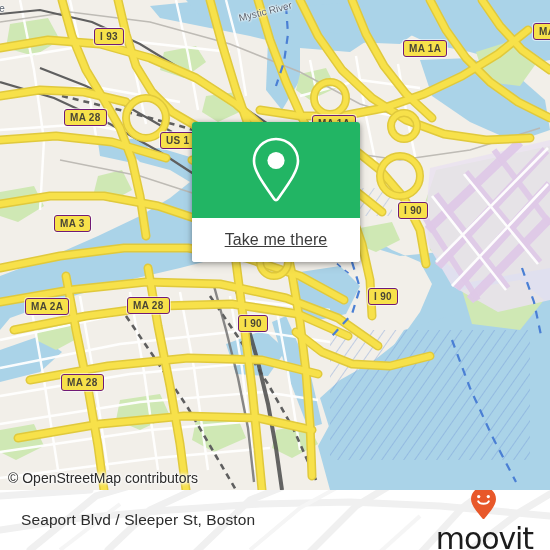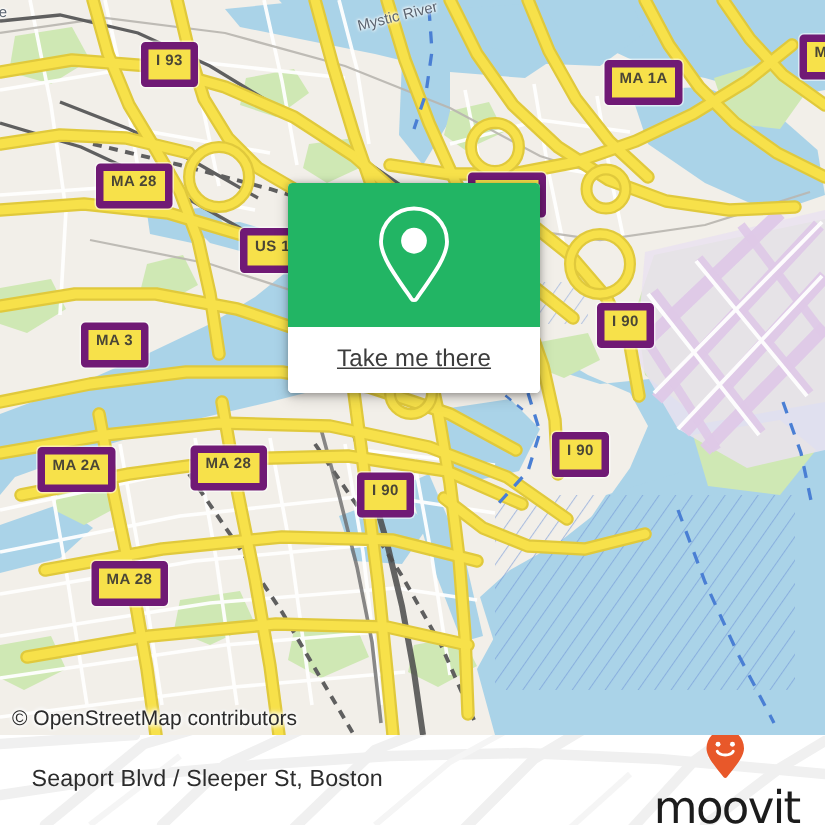--- a/index.html
+++ b/index.html
@@ -36,27 +36,27 @@
     left: 0; top: 0;
     width: 550px;
     height: 490px;
     display: block;
   }
 
   
   .shield {
     position: absolute;
     background: #f7e14a;
-    border: 5px solid #701a75;
+    border: 1px solid #701a75;
     border-radius: 3px;
     color: #4a4636;
     font-size: 10px;
     font-weight: bold;
     line-height: 13px;
-    padding: 1px 5px 6px 5px;
+    padding: 1px 5px 1px 5px;
     letter-spacing: 0.3px;
     white-space: nowrap;
     font-family: "Liberation Sans", sans-serif;
     box-shadow: 0 0 0 1px rgba(255,255,255,0.55);
   }
 
   .map-label {
     position: absolute;
     color: #5b6470;
     font-size: 10px;
@@ -387,21 +387,21 @@
         </g>
       </g>
     </svg>
 
     <div id="shield-layer">
         <div class="shield" style="left: 94px; top: 28px;">I 93</div>
         <div class="shield" style="left: 403px; top: 40px;">MA 1A</div>
         <div class="shield" style="left: 64px; top: 109px;">MA 28</div>
         <div class="shield" style="left: 312px; top: 115px;">MA 1A</div>
         <div class="shield" style="left: 533px; top: 23px;">MA 3</div>
-        <div class="shield" style="left: 160px; top: 152px;">US 1</div>
+        <div class="shield" style="left: 160px; top: 132px;">US 1</div>
         <div class="shield" style="left: 54px; top: 215px;">MA 3</div>
         <div class="shield" style="left: 398px; top: 202px;">I 90</div>
         <div class="shield" style="left: 25px; top: 298px;">MA 2A</div>
         <div class="shield" style="left: 127px; top: 297px;">MA 28</div>
         <div class="shield" style="left: 368px; top: 288px;">I 90</div>
         <div class="shield" style="left: 238px; top: 315px;">I 90</div>
         <div class="shield" style="left: 61px; top: 374px;">MA 28</div>
       </div>
 
     <div id="label-layer">

